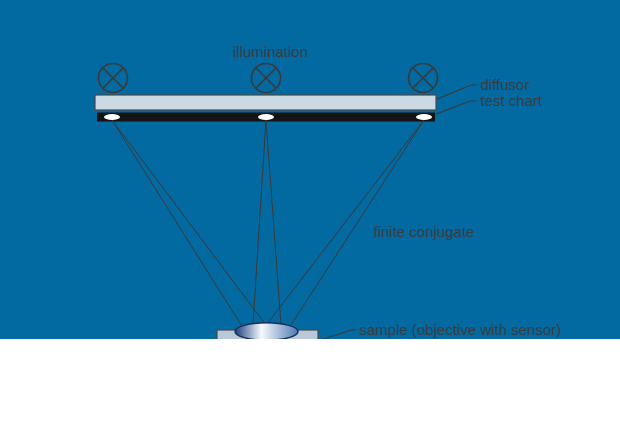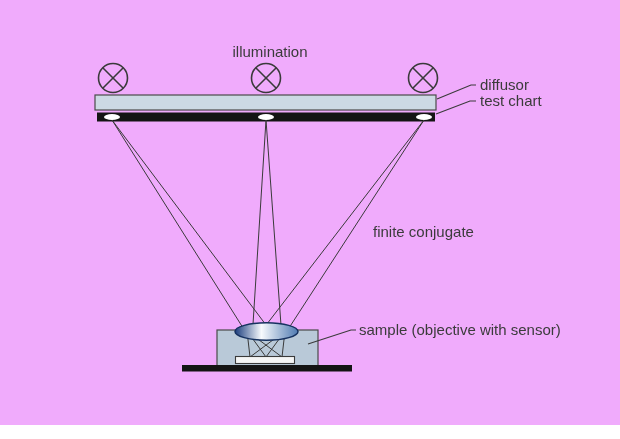--- a/index.html
+++ b/index.html
@@ -1,19 +1,19 @@
 <!DOCTYPE html>
 <html><head>
 <meta charset="utf-8">
 <style>
   html, body { margin: 0; padding: 0; background: #ffffff; }
   .stage {
     position: relative;
-    width: 620px; height: 425px;
-    background: #f0abfc;
+    width: 620px; height: 339px;
+    background: #0369a1;
     font-family: "Liberation Sans", sans-serif;
   }
   svg { display: block; }
   .lbl {
     font-family: "Liberation Sans", sans-serif;
     font-size: 15px;
     fill: #3b3b3b;
   }
   .ray { stroke: #3a3a3a; stroke-width: 1; fill: none; }
   .leader { stroke: #3a3a3a; stroke-width: 1.1; fill: none; }

